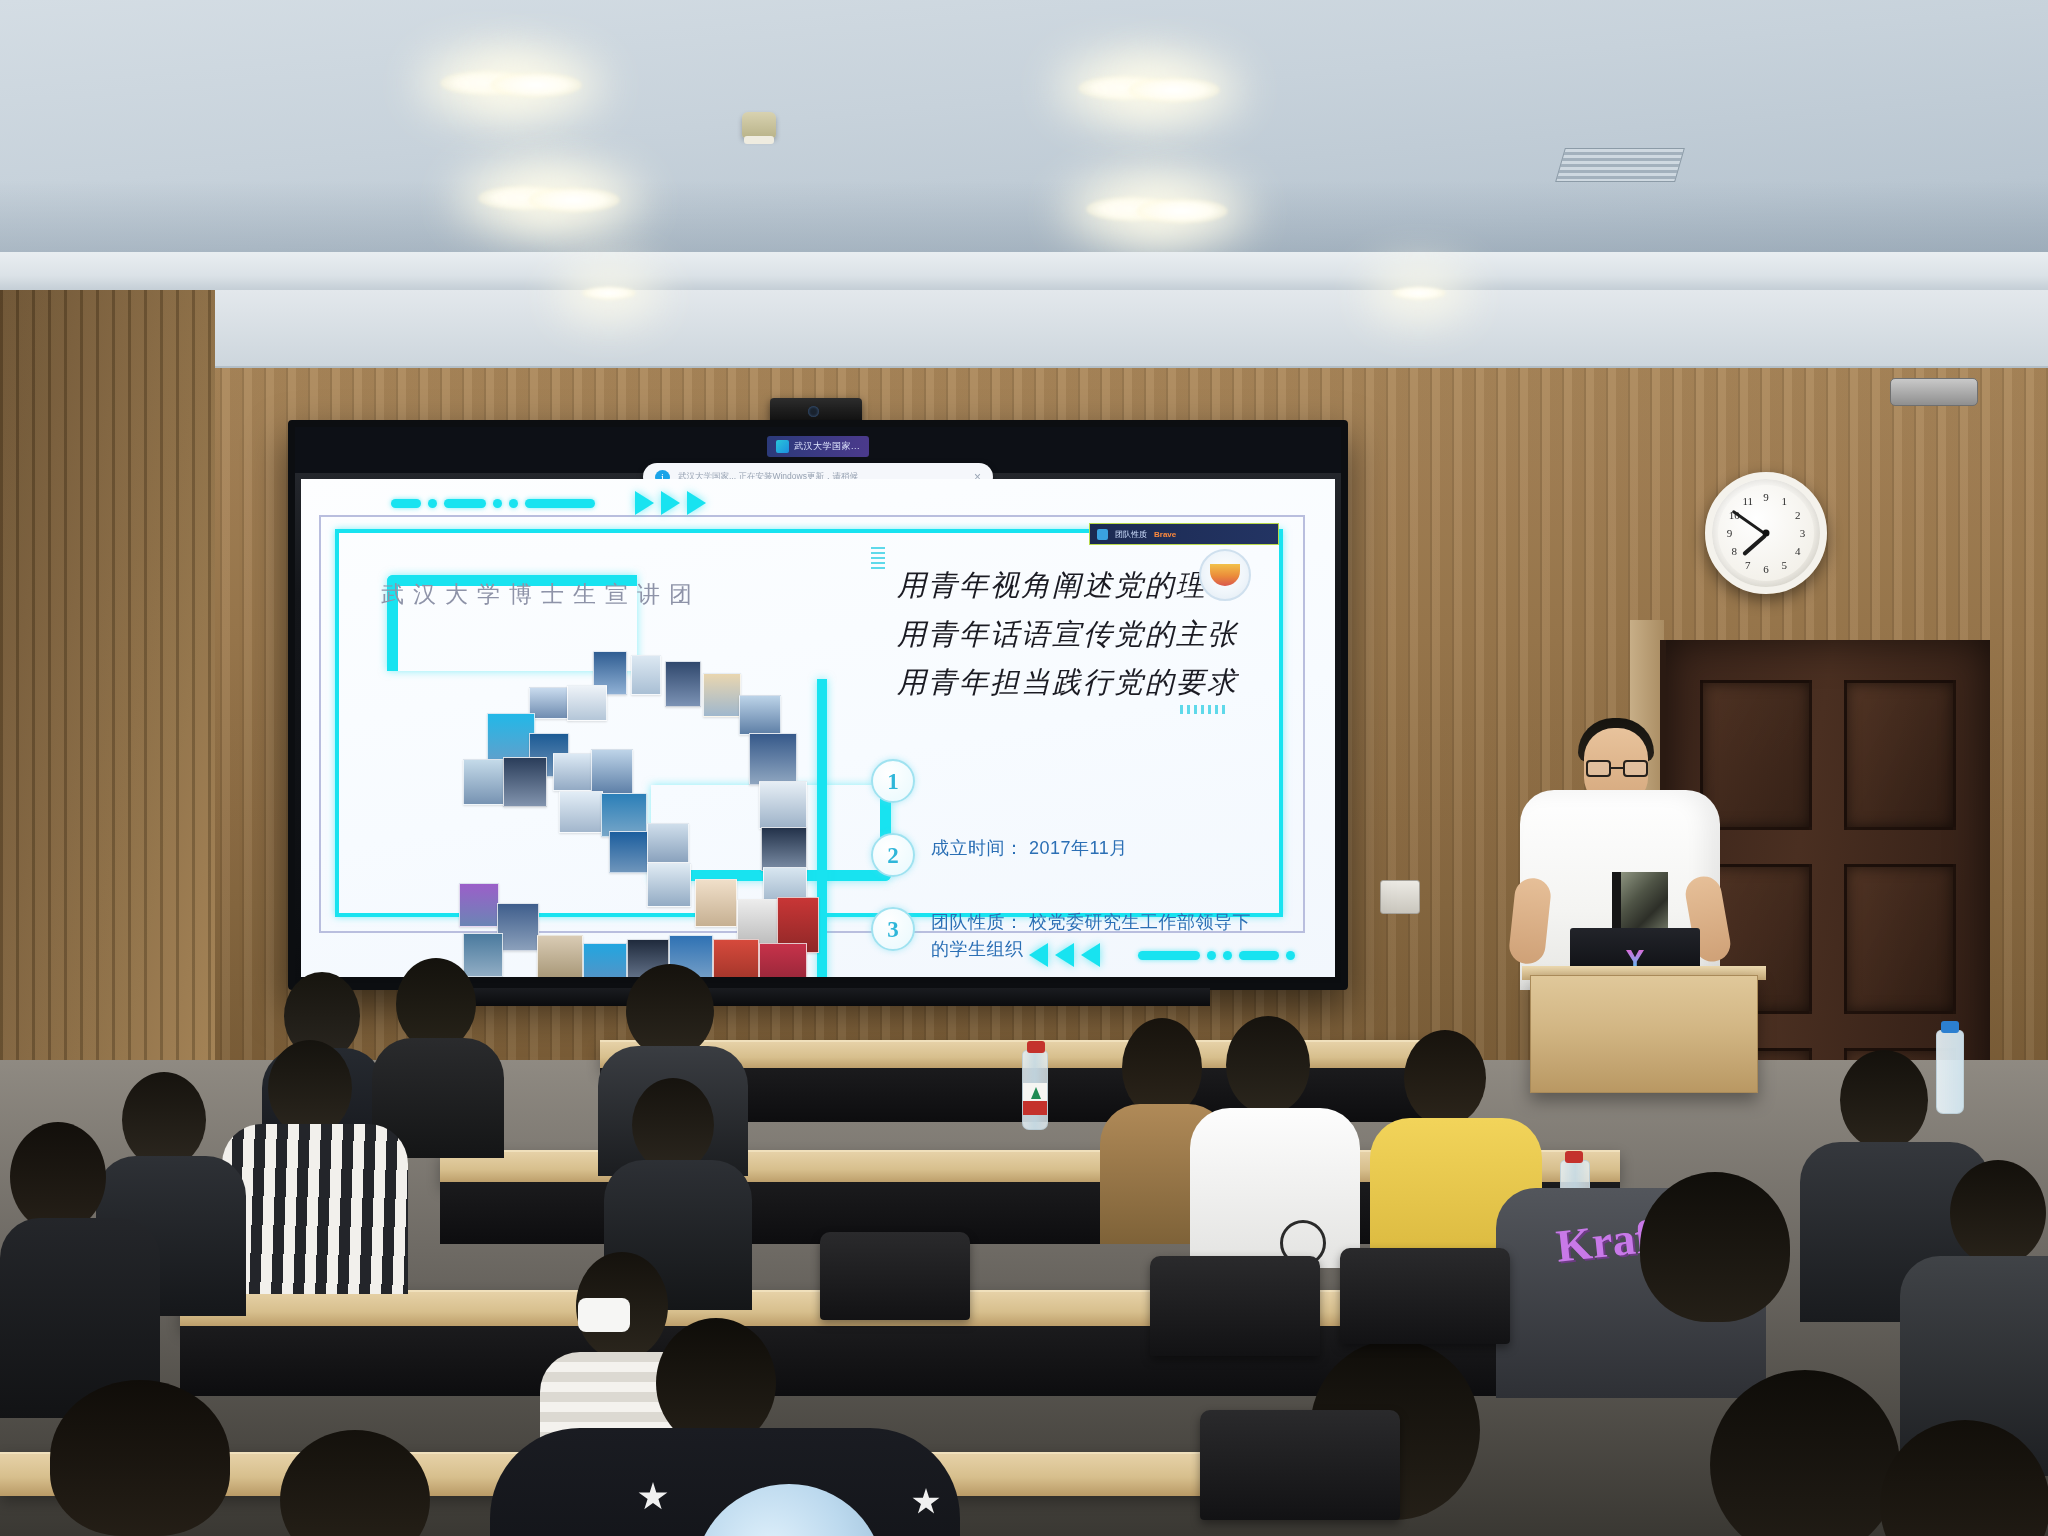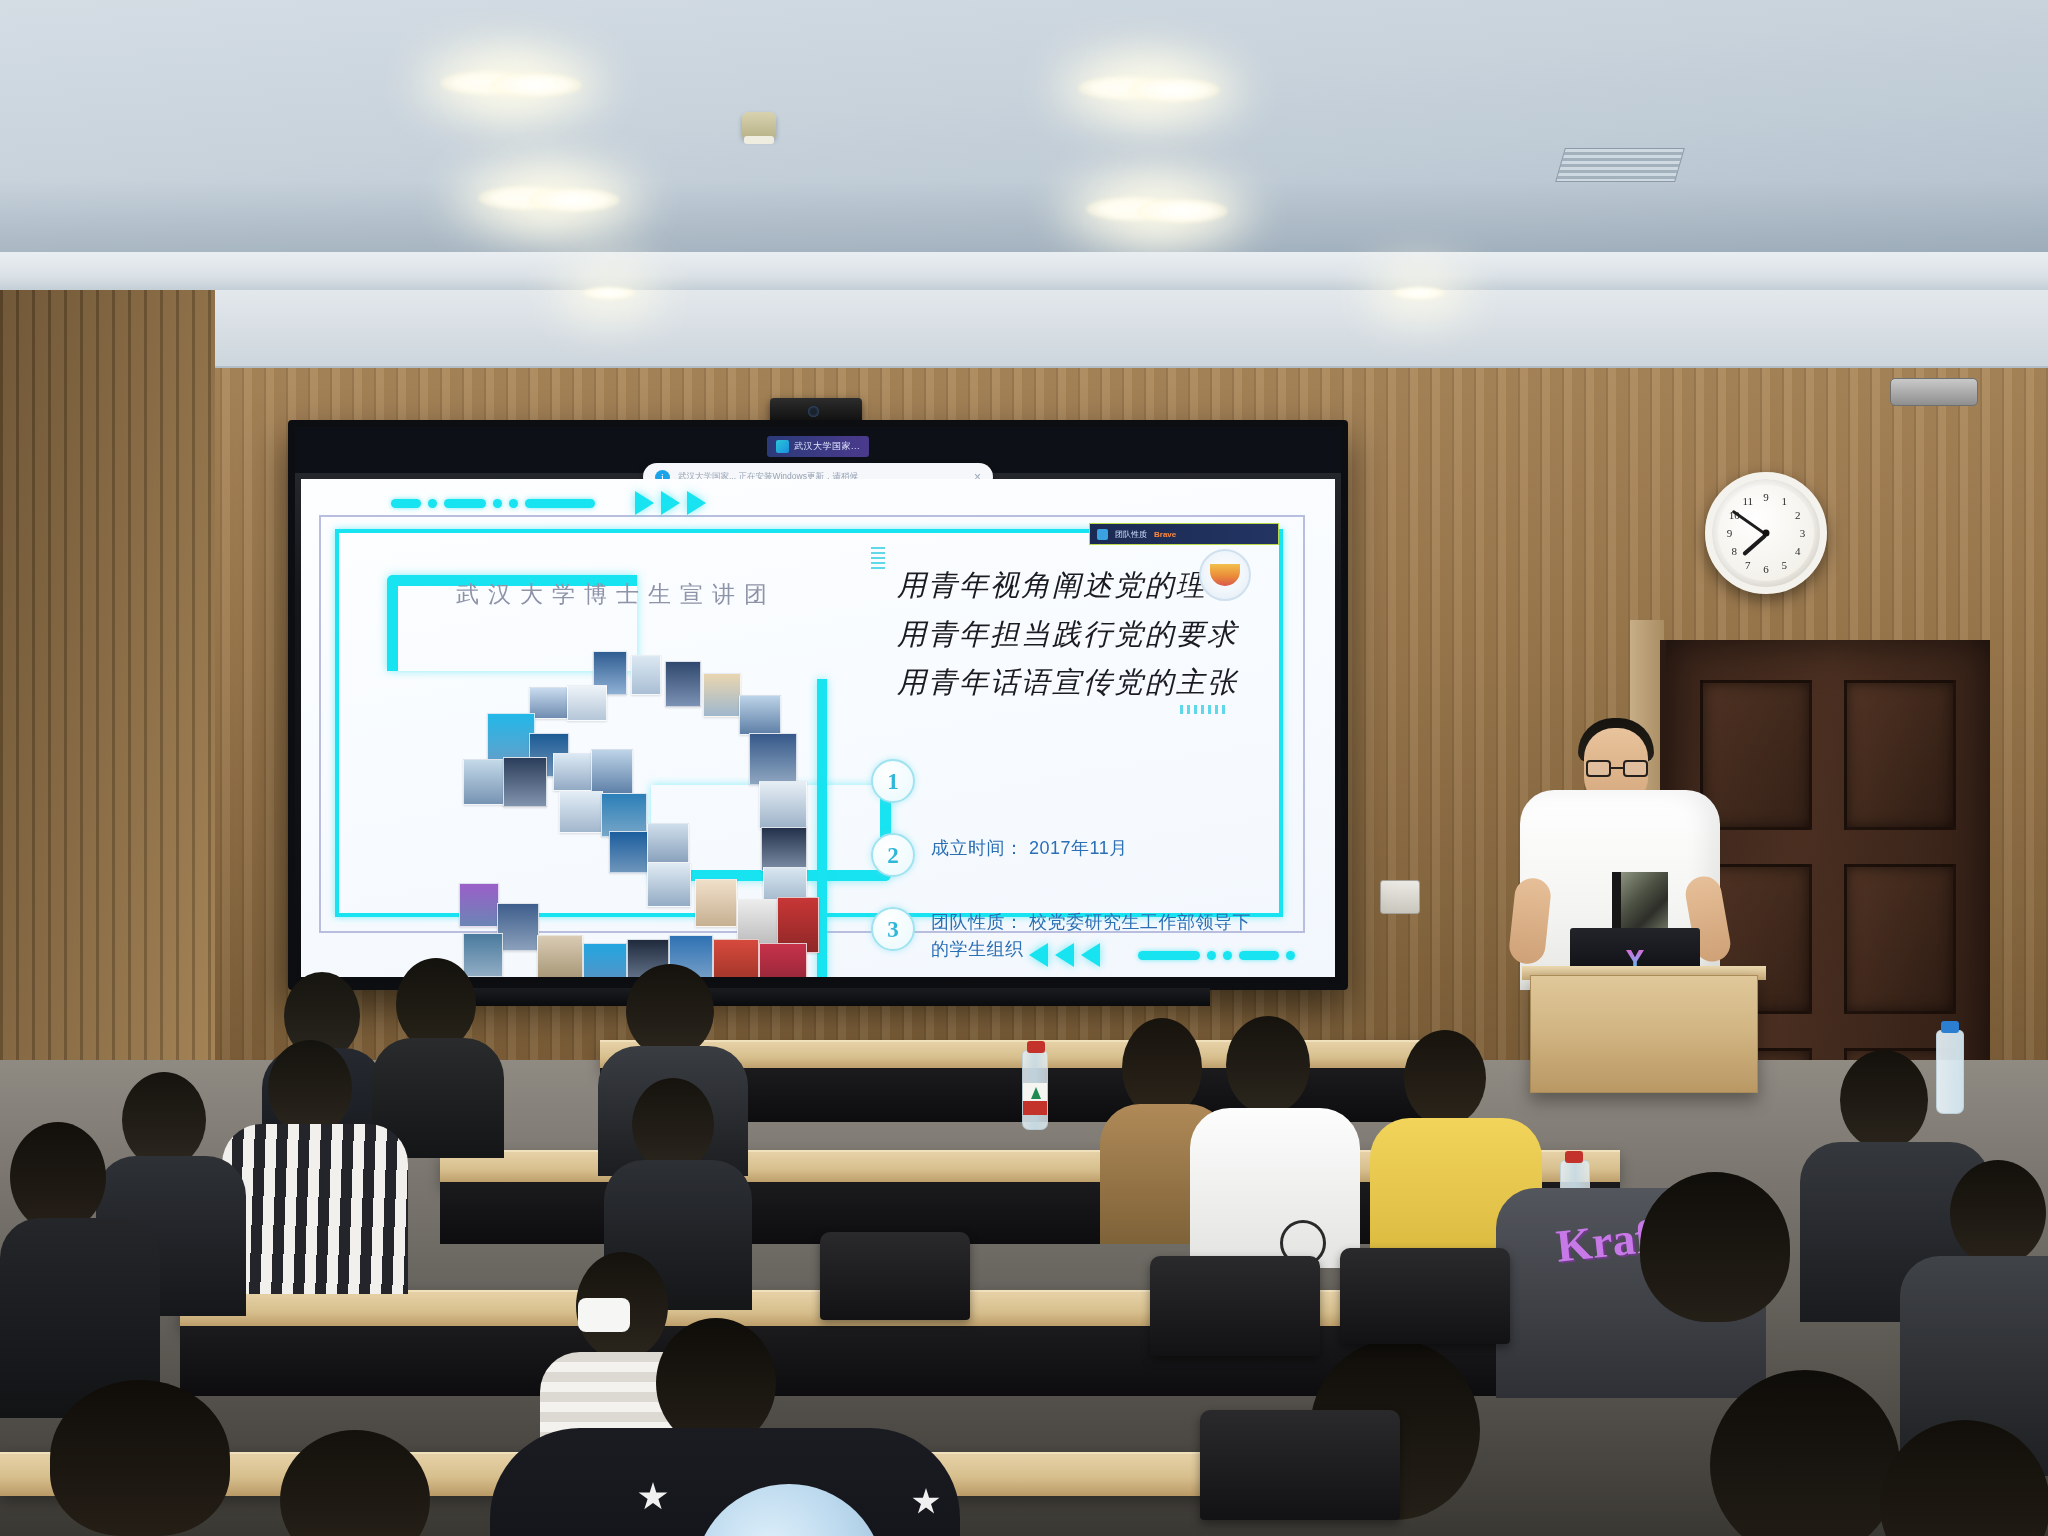--- a/index.html
+++ b/index.html
@@ -220,21 +220,21 @@
           border-bottom-right-radius:6px; }
   .vert-bar{
     position:absolute; left:516px; top:200px; width:10px; height:520px;
     background:#18e3f0; box-shadow:0 0 9px rgba(24,227,240,.5);
   }
 
   
   .slide-left{ position:absolute; left:80px; top:100px; width:470px; }
   .slide-title{
     font-family:"Liberation Serif", serif;
-    font-size:23px; color:#8e93a8; letter-spacing:9px; text-align:center;
+    font-size:23px; color:#8e93a8; letter-spacing:9px; 
     white-space:nowrap; filter:blur(.25px);
   }
   .mosaic{
     position:absolute; left:60px; top:72px; width:420px; height:350px;
   }
   .m-ph{
     position:absolute; background:#9fb6cf; border:1px solid rgba(255,255,255,.75);
     box-shadow:0 1px 2px rgba(0,0,0,.12);
   }
 
@@ -559,22 +559,22 @@
         <div class="tick-col">
           <span class="t"></span>
           <span class="t"></span>
           <span class="t"></span>
           <span class="t"></span>
           <span class="t"></span>
         </div>
 
         <div class="headline" style="margin-left:26px;margin-top:6px;">
           <div>用青年视角阐述党的理论</div>
+          <div>用青年话语宣传党的主张</div>
           <div>用青年担当践行党的要求</div>
-          <div>用青年话语宣传党的主张</div>
         </div>
 
         <div class="tick-row">
           <span class="t"></span>
           <span class="t"></span>
           <span class="t"></span>
           <span class="t"></span>
           <span class="t"></span>
           <span class="t"></span>
           <span class="t"></span>

